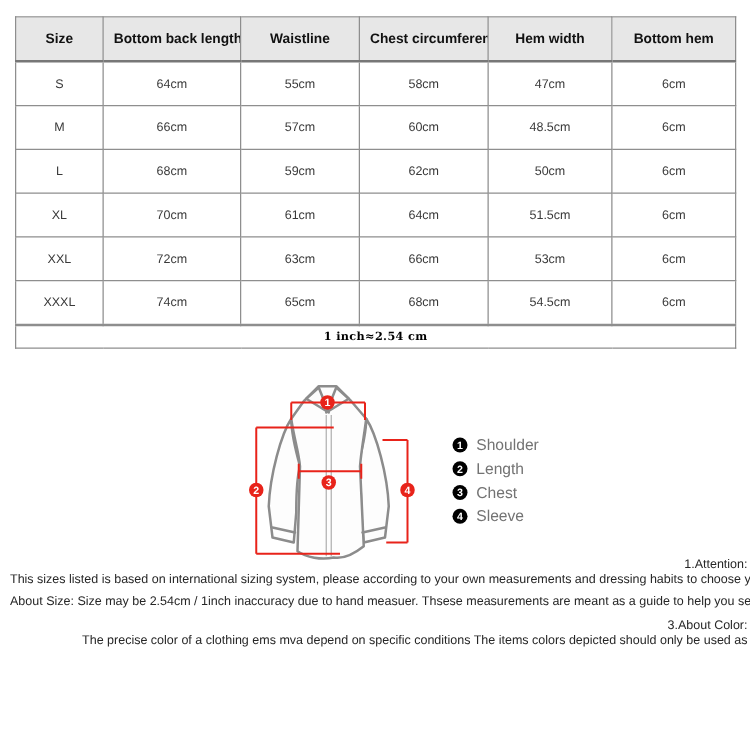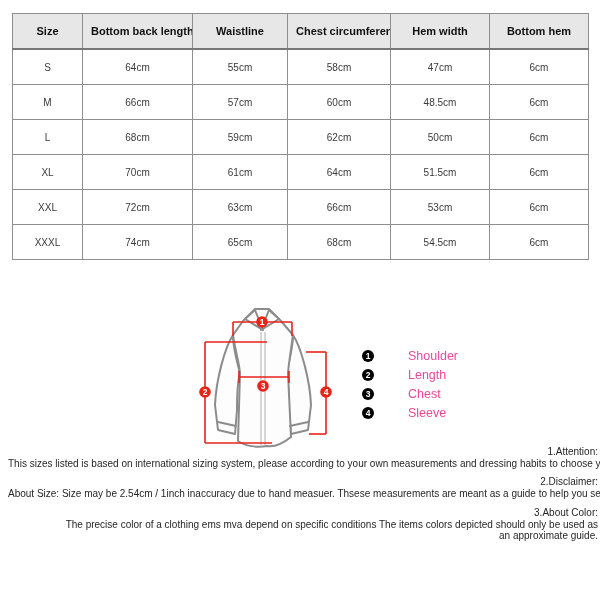--- a/index.html
+++ b/index.html
@@ -33,21 +33,21 @@
   
   .diagram-svg{position:absolute;left:185px;top:295px;width:170px;height:160px;}
 
   .legend{position:absolute;left:362px;top:349px;}
   .legend-item{display:flex;align-items:center;margin-bottom:6px;height:13px;}
   .legend-badge{
     width:12px;height:12px;border-radius:50%;background:#000;color:#fff;
     font-size:8.5px;font-weight:bold;line-height:12px;text-align:center;
     flex:0 0 12px;margin-right:7px;
   }
-  .legend-label{font-size:12.5px;color:#ec4899;margin-left:27px;}
+  .legend-label{font-size:12.5px;color:#737373;}
 
   
   .notes{position:absolute;left:8px;top:446px;width:590px;font-size:10px;
     color:#262626;line-height:11.7px;}
   .note-section{margin-bottom:7px;}
   .note-line{white-space:nowrap;text-align:right;}
 </style>
 </head>
 <body>
 
@@ -114,20 +114,23 @@
     <tr>
       <td>XXXL</td>
       <td>74cm</td>
       <td>65cm</td>
       <td>68cm</td>
       <td>54.5cm</td>
       <td>6cm</td>
     </tr>
   </tbody>
   <tfoot>
+    <tr>
+      <td colspan="6">1 inch≈2.54 cm</td>
+    </tr>
   </tfoot>
 </table>
 
 <svg class="diagram-svg" viewBox="0 0 170 160" xmlns="http://www.w3.org/2000/svg">
 
   <g fill="#fdfdfd" stroke="#8c8c8c" stroke-width="2" stroke-linejoin="round" stroke-linecap="round">
 
     <path d="M48,40 C40,52 31,85 30,110 L33,135 L50,139 L52,115 C52,95 53,85 55,78 C50,60 48,50 48,40 Z"></path>
 
     <path d="M108,40 C116,52 125,85 126,110 L123,135 L106,139 L104,115 C104,95 103,85 101,78 C106,60 108,50 108,40 Z"></path>
@@ -203,21 +206,19 @@
     <span class="legend-label">Sleeve</span>
   </div>
 </div>
 
 <div class="notes">
   <div class="note-section">
     <div class="note-line">1.Attention:</div>
     <div class="note-line">This sizes listed is based on international sizing system, please according to your own measurements and dressing habits to choose your suitable size.</div>
   </div>
   <div class="note-section">
-    <div class="note-line">2.Disclaimer:</div>
     <div class="note-line">About Size: Size may be 2.54cm / 1inch inaccuracy due to hand measuer. Thsese measurements are meant as a guide to help you select the correct size.</div>
   </div>
   <div class="note-section">
     <div class="note-line">3.About Color:</div>
     <div class="note-line">The precise color of a clothing ems mva depend on specific conditions The items colors depicted should only be used as</div>
-    <div class="note-line">an approximate guide.</div>
   </div>
 </div>
 
 </body></html>

